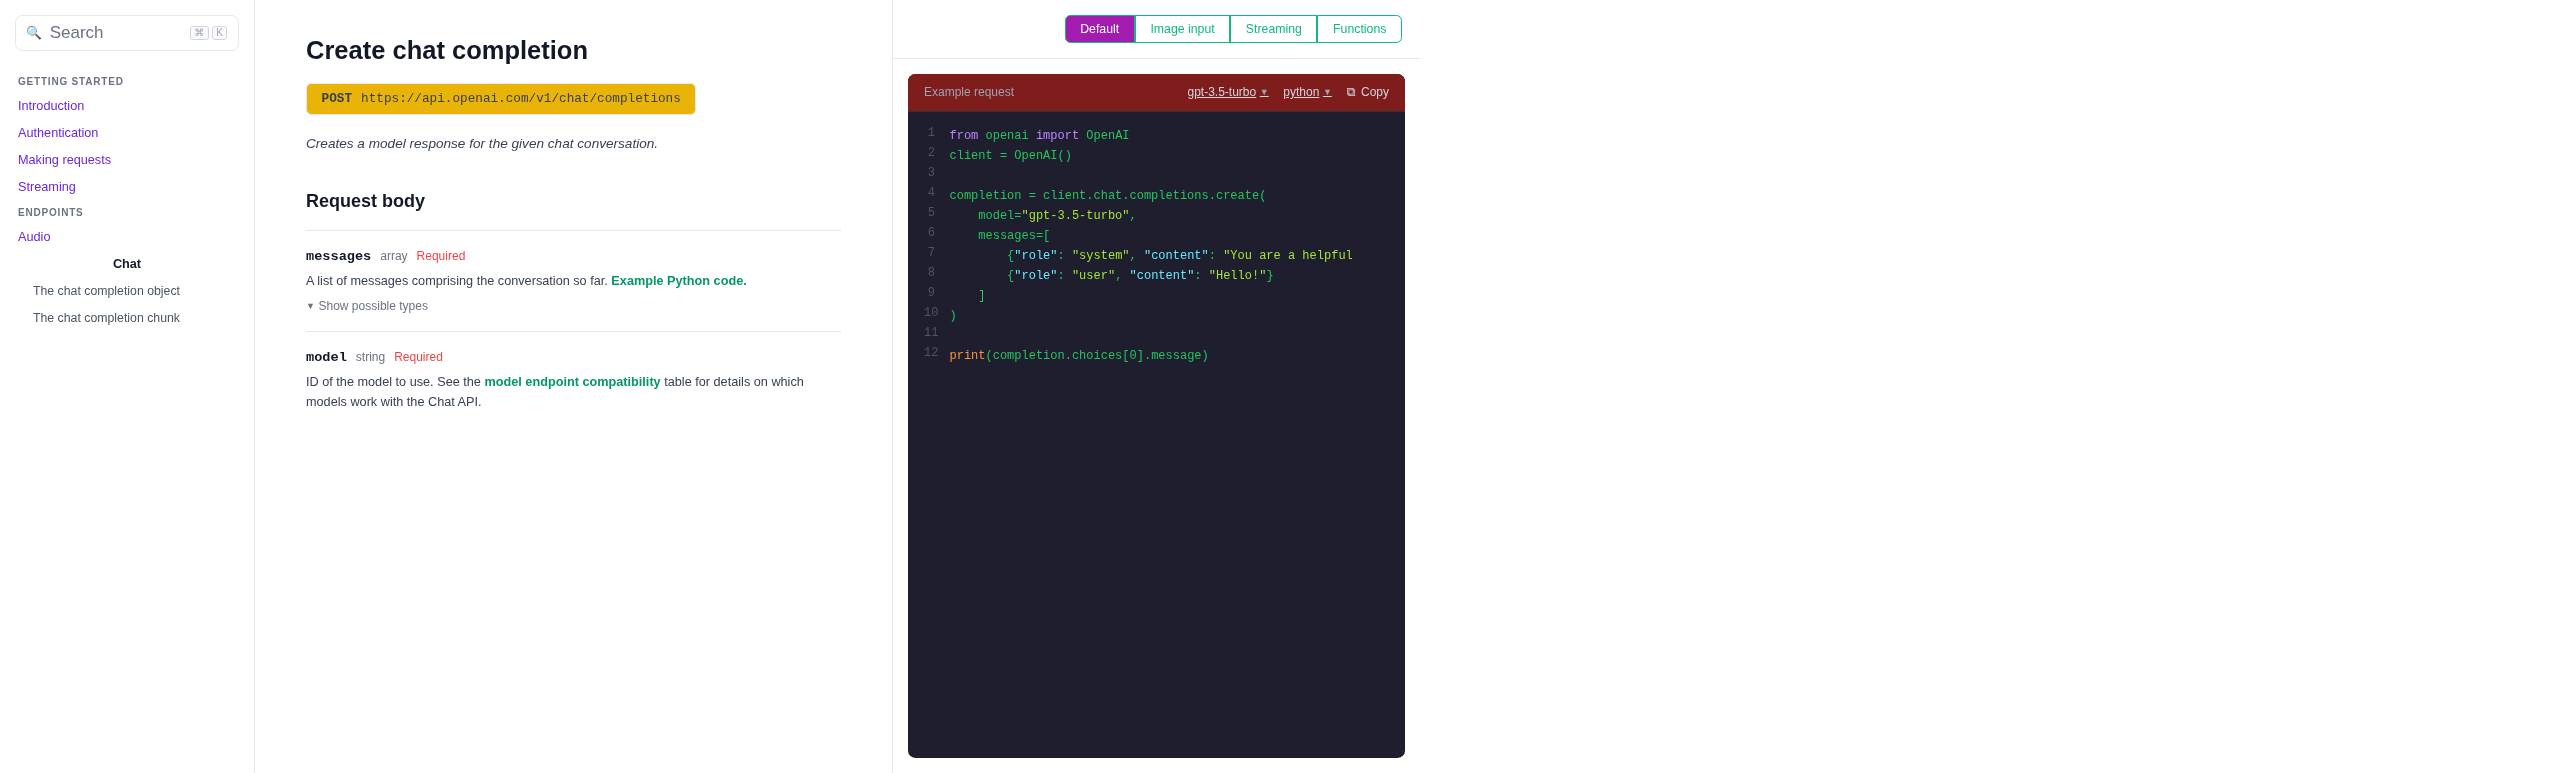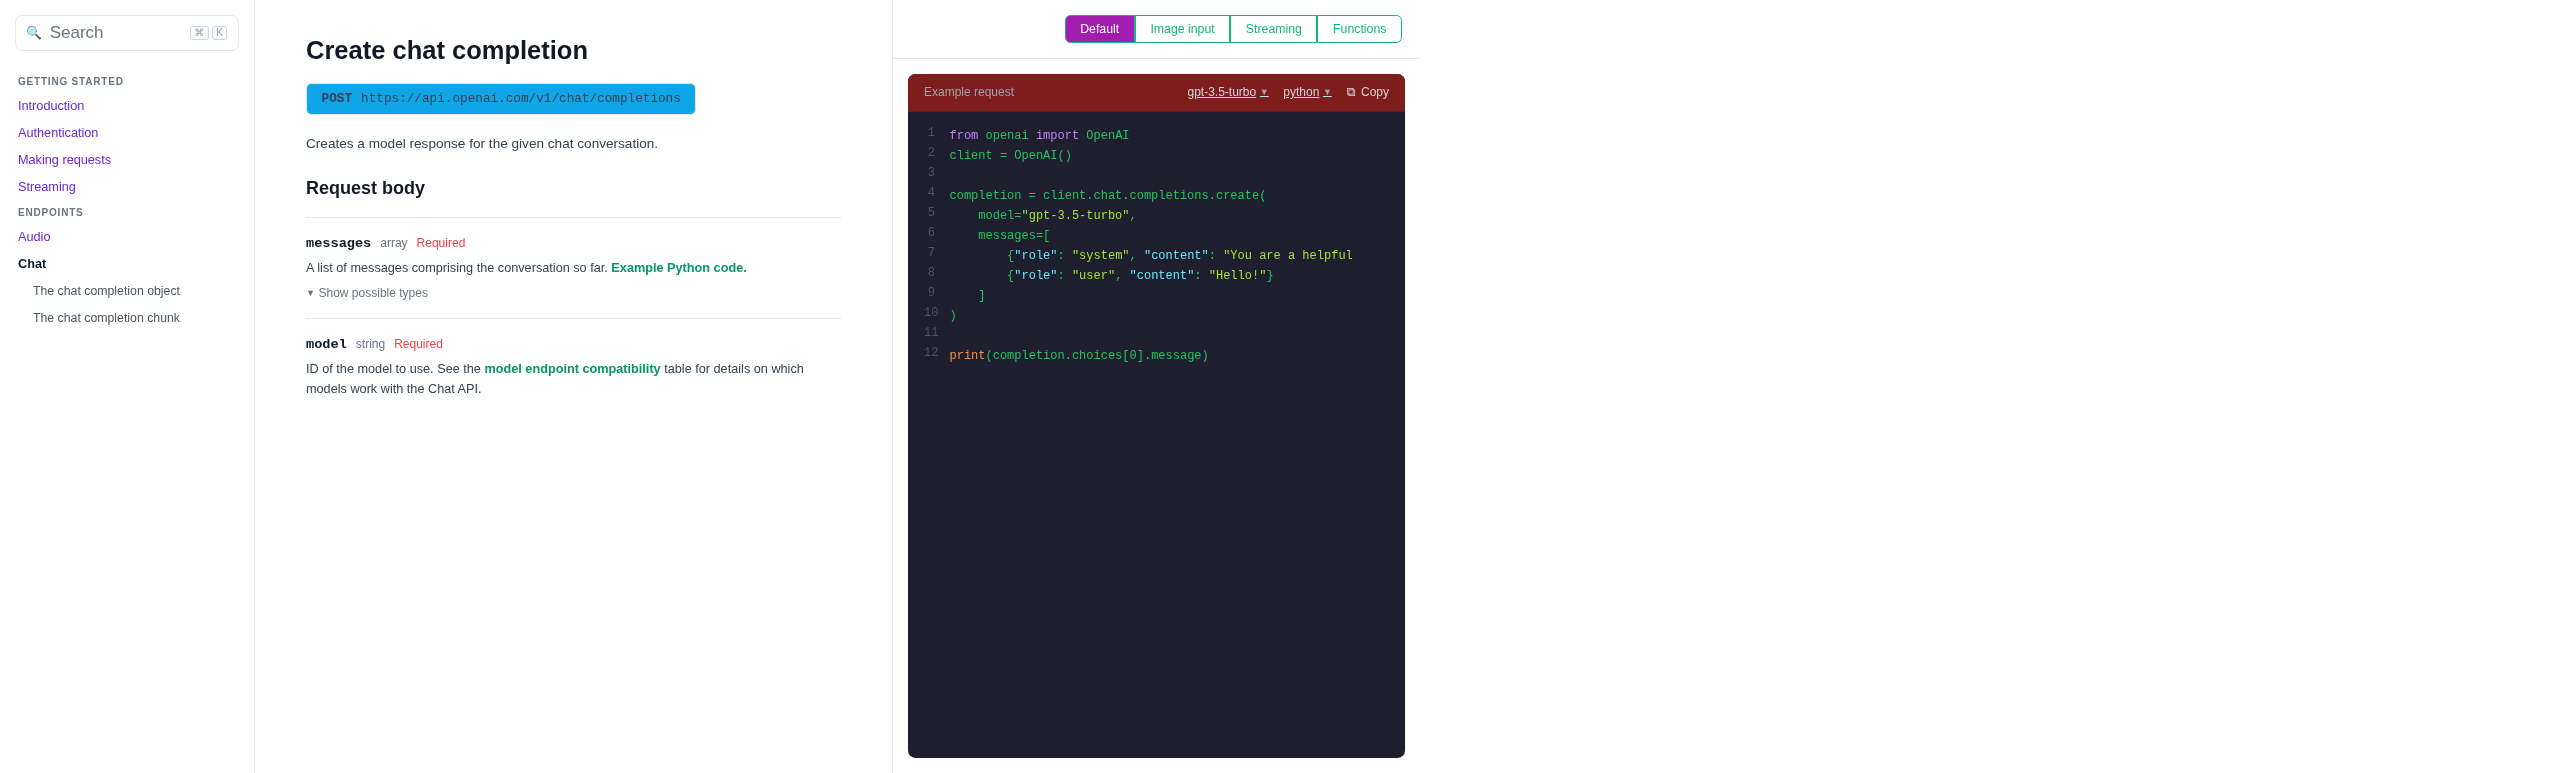--- a/index.html
+++ b/index.html
@@ -70,20 +70,21 @@
       padding: 6.4px 18px;
       font-size: 12.7px;
       color: #6d28d9;
       cursor: pointer;
       border-radius: 0;
       text-decoration: none;
     }
     .sidebar-item.active {
       font-weight: 600;
       color: #111827;
+      text-align: center;
     }
     .sidebar-item.sub {
       padding-left: 33px;
       font-size: 12.3px;
       color: #4b5563;
     }
 
     
     .main-content {
       flex: 1;
@@ -96,39 +97,40 @@
       font-size: 25.5px;
       font-weight: 700;
       color: #111827;
       margin-bottom: 18px;
     }
 
     .endpoint-badge {
       display: inline-flex;
       align-items: center;
       gap: 9px;
-      background: #0ea5e9;
+      background: #eab308;
       border: 0.9px solid #e5e7eb;
       border-radius: 5.5px;
       padding: 7.3px 14.6px;
       font-family: 'Courier New', monospace;
       font-size: 12.7px;
       color: #374151;
       margin-bottom: 18px;
     }
     .method-badge {
       font-weight: 700;
       color: #374151;
     }
 
     .description {
       font-size: 13.6px;
       color: #374151;
-      margin-bottom: 16px;
+      margin-bottom: 29px;
       line-height: 1.6;
+      font-style: italic;
     }
 
     .section-title {
       font-size: 18px;
       font-weight: 700;
       color: #111827;
       margin-bottom: 18px;
       padding-top: 7.3px;
     }
 

